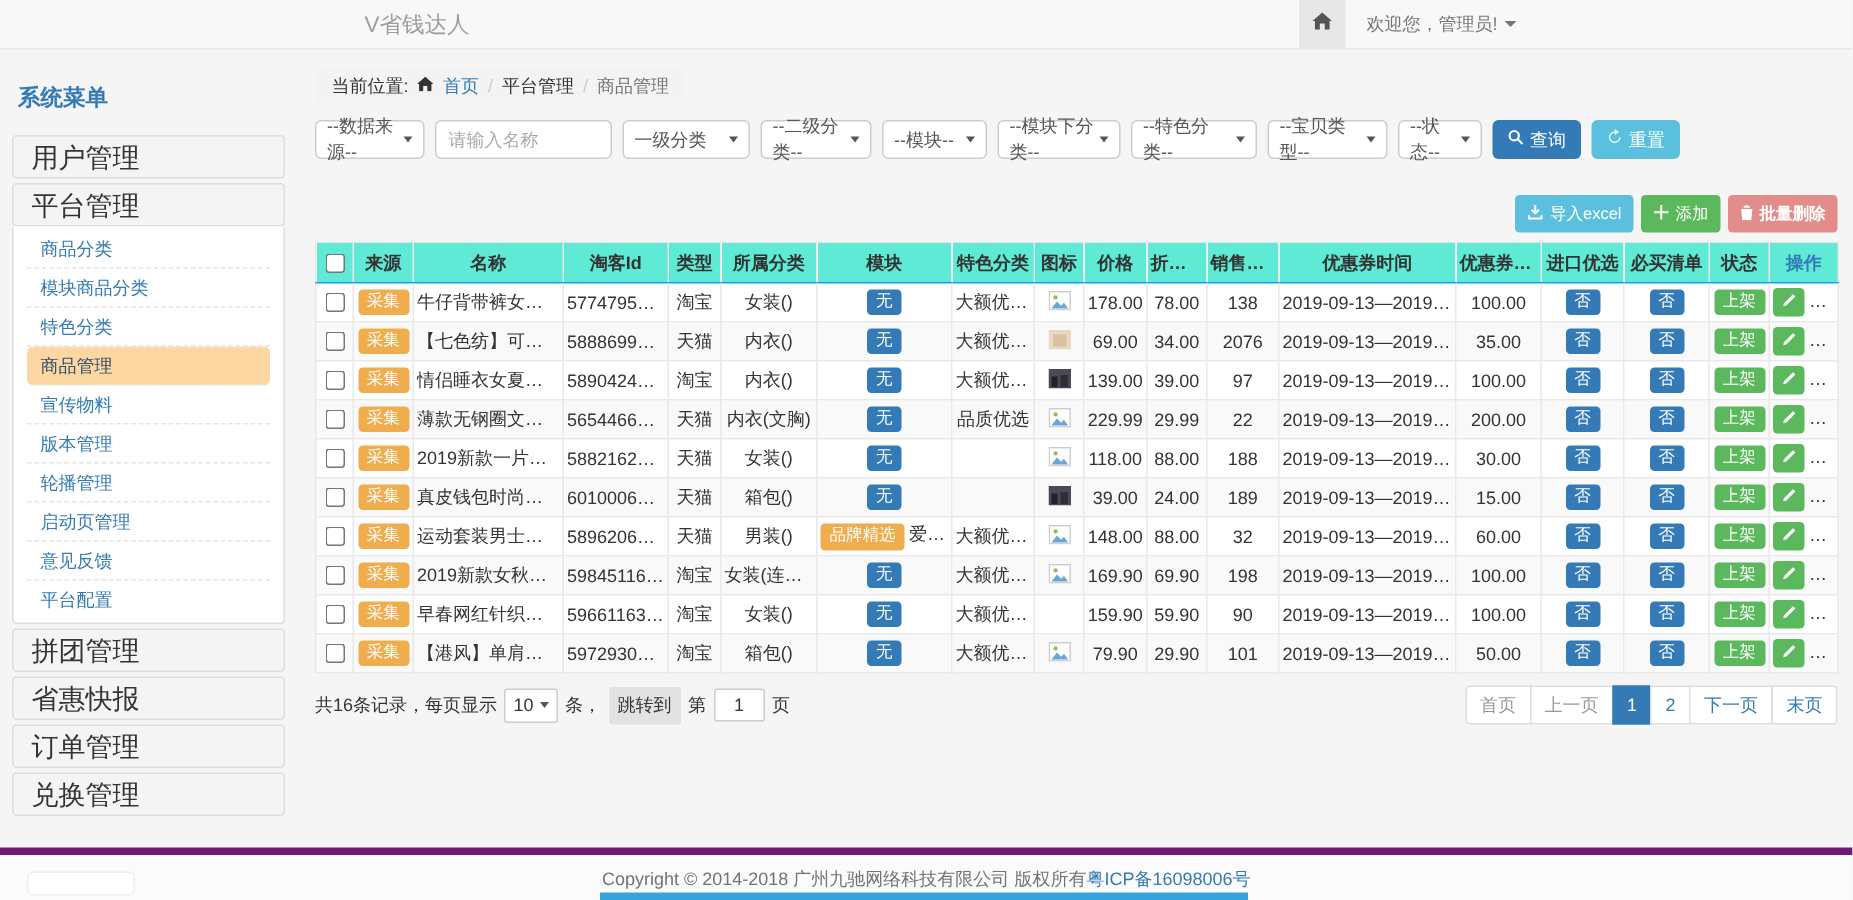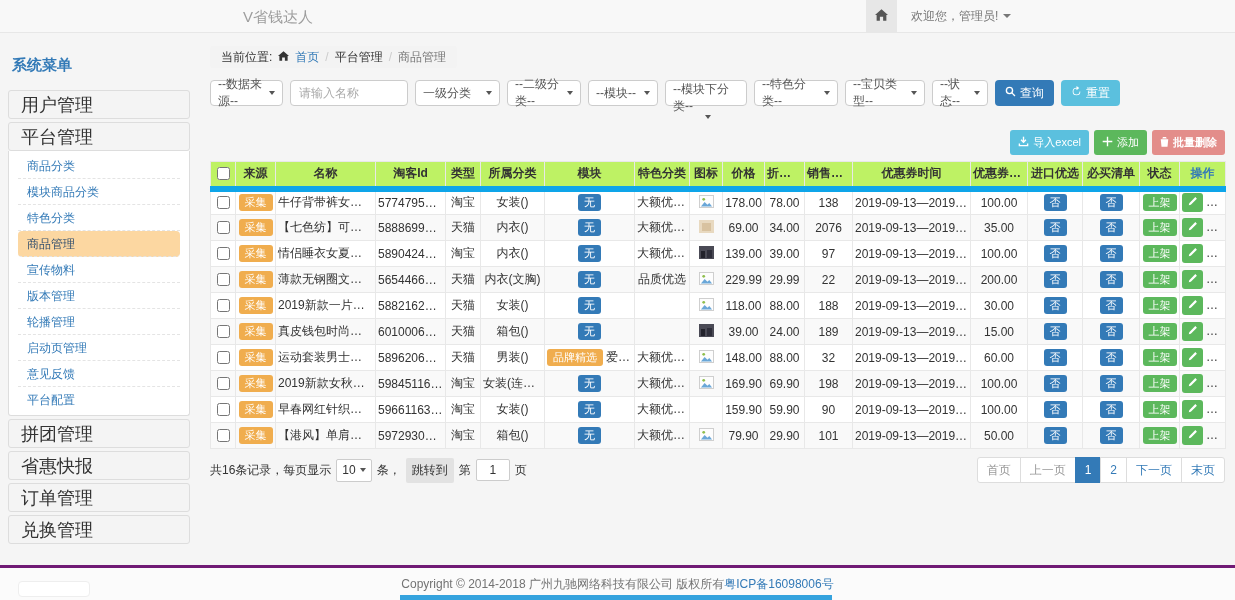--- a/index.html
+++ b/index.html
@@ -49,21 +49,21 @@
   
   .toolbar { margin-top:24px; display:flex; justify-content:flex-end; gap:5px; }
   .btn-xs { height:25px; font-size:11px; border-radius:3px; padding:0 8px;text-align:center; }
   .btn-import { background:#5bc0de; }
   .btn-add { background:#5cb85c; }
   .btn-batch { background:#e38d8a;font-weight:bold; }
   
   table.grid { width:100%; margin-top:6px; border-collapse:collapse; table-layout:fixed; background:#fff; font-size:12px; color:#333; }
   .grid th, .grid td { border:1px solid #e8e8e8; height:26px; text-align:center; overflow:hidden;
     white-space:nowrap; text-overflow:ellipsis; padding:0 2px; }
-  .grid th { height:27px; font-weight:bold; background:#bef264; border-bottom:6px solid #0ea5e9; }
+  .grid th { height:27px; font-weight:bold; background:#5eead4; border-bottom:1px solid #0ea5e9; }
   .grid tbody tr:nth-child(even) td { background:#f9f9f9; }
   .grid th.th-ops { color:#337ab7; }
   .badge { display:inline-block; padding:2px 6px; border-radius:3px; color:#fff; font-size:11px; line-height:1.2; cursor:pointer; }
   .b-orange { background:#f0ad4e; }
   .b-blue { background:#337ab7; }
   .b-green { background:#5cb85c; }
   .module-txt { margin-left:3px; color:#333; }
   .op-btn { display:inline-flex; width:21px; height:19px; border-radius:3px; align-items:center; justify-content:center;
     border:none; cursor:pointer; vertical-align:middle; }
   .op-edit { background:#5cb85c; margin-right:3px; }
@@ -77,21 +77,21 @@
   .jump-btn { background:#e2e2e2; border:none; border-radius:2px; padding:4px 6px; font-size:12px; color:#333; cursor:pointer; font-family:inherit; }
   .page-input { width:34px; height:22px; border:1px solid #ccc; border-radius:2px; text-align:center; font-size:12px; color:#333; }
   .pager { display:flex; }
   .pg { min-width:26px; padding:0 9px; height:26px; line-height:24px; border:1px solid #ddd; background:#fff;
     color:#337ab7; margin-left:-1px; font-size:12px; cursor:pointer; text-align:center; }
   .pg:first-child { border-radius:3px 0 0 3px; margin-left:0; }
   .pg:last-child { border-radius:0 3px 3px 0; }
   .pg.disabled { color:#999; cursor:default; }
   .pg.active { background:#337ab7; border-color:#337ab7; color:#fff; }
   
-  .footer { position:absolute; left:0; right:0; bottom:0; height:35px; background:#fbfbfb; border-top:3px solid #701a75;
+  .footer { position:absolute; left:0; right:0; bottom:0; height:35px; background:#fbfbfb; border-top:5px solid #701a75;
     text-align:center; font-size:12px; color:#737373; line-height:33px; }
   .footer a { color:#337ab7; text-decoration:none; cursor:pointer; }
   .blue-strip { position:absolute; left:400px; bottom:0; width:432px; height:5px; background:#35a3de; }
   .corner-box { position:absolute; left:18px; bottom:3px; width:72px; height:16px; background:#fff; border:1px solid #eee; border-radius:4px; }
 </style>
 </head>
 <body>
 
 <header class="top-header">
   <div class="brand">V省钱达人</div>
@@ -163,21 +163,21 @@
           <span class="sel-caret"></span>
         </div>
         <div class="f-select" style="width: 74px;">
           <span>--二级分类--</span>
           <span class="sel-caret"></span>
         </div>
         <div class="f-select" style="width: 70px;">
           <span>--模块--</span>
           <span class="sel-caret"></span>
         </div>
-        <div class="f-select" style="width: 82px; flex-direction: column;">
+        <div class="f-select" style="width: 82px;">
           <span>--模块下分类--</span>
           <span class="sel-caret"></span>
         </div>
         <div class="f-select" style="width: 84px;">
           <span>--特色分类--</span>
           <span class="sel-caret"></span>
         </div>
         <div class="f-select" style="width: 80px;">
           <span>--宝贝类型--</span>
           <span class="sel-caret"></span>

